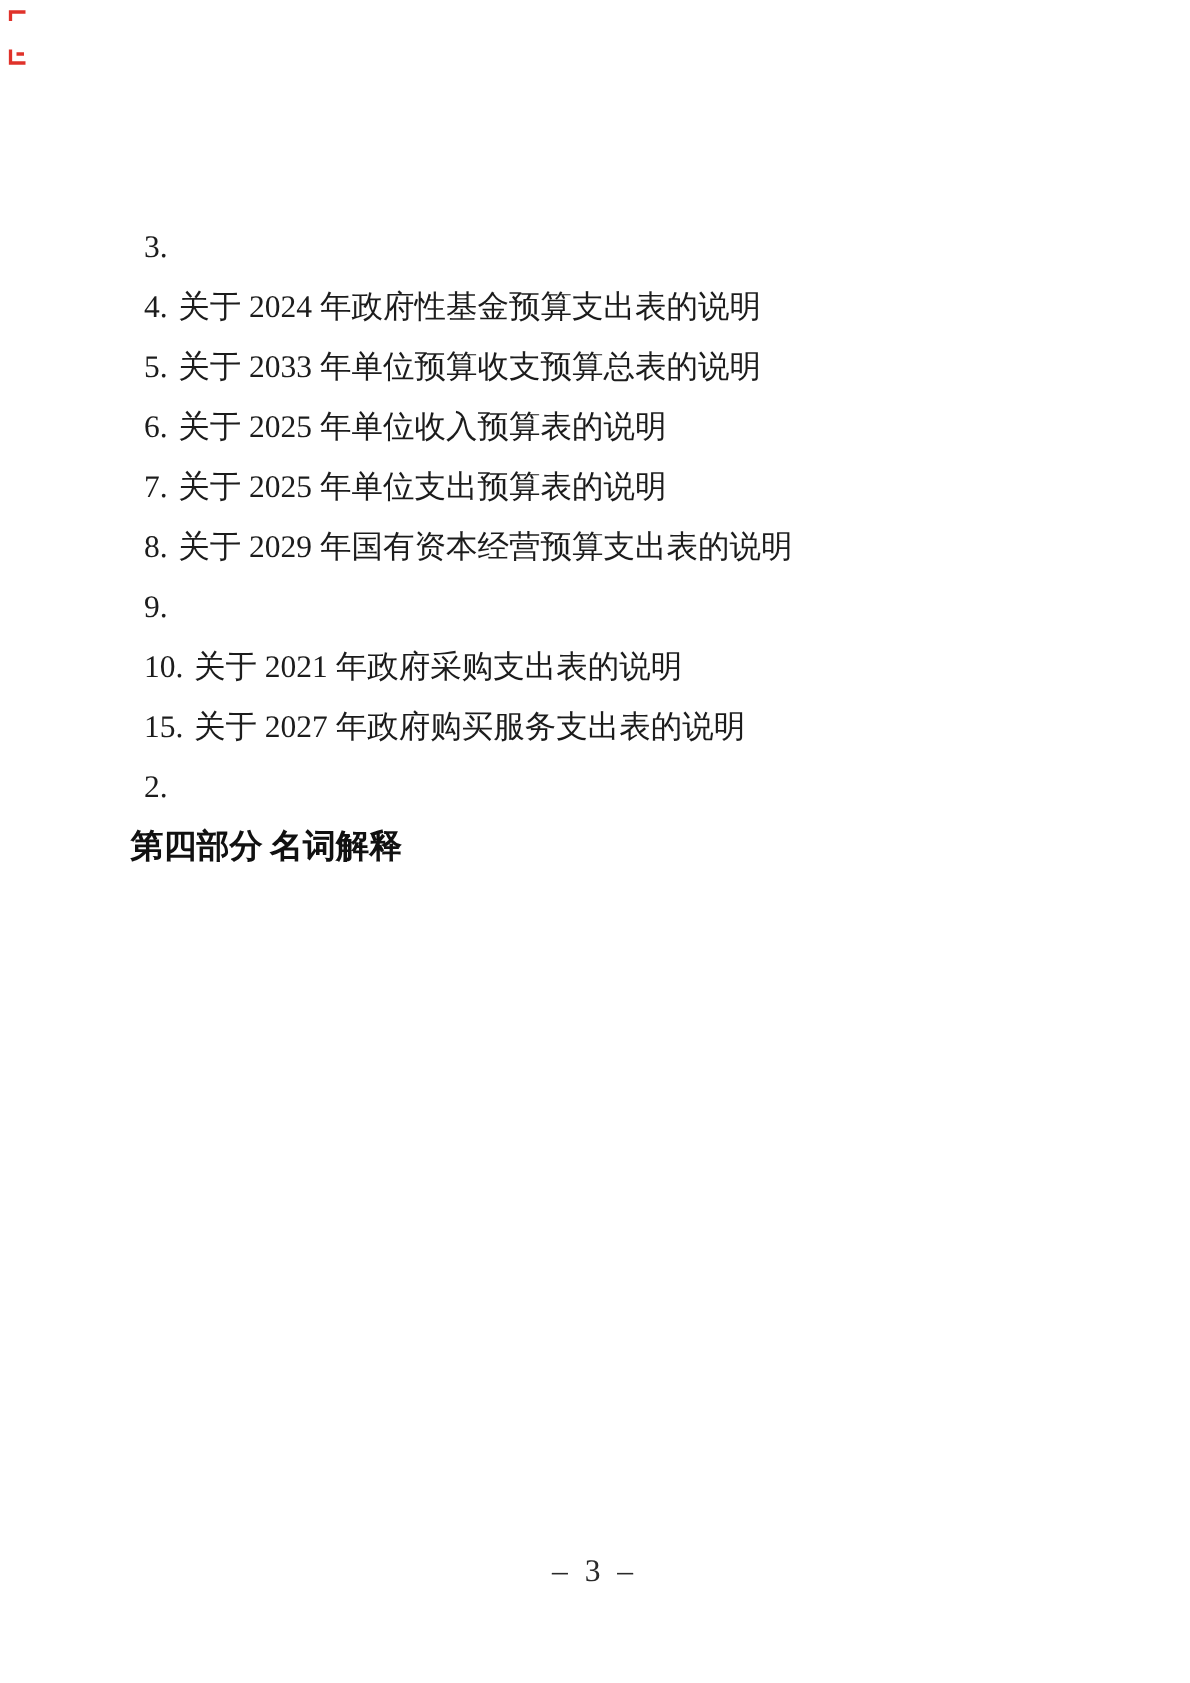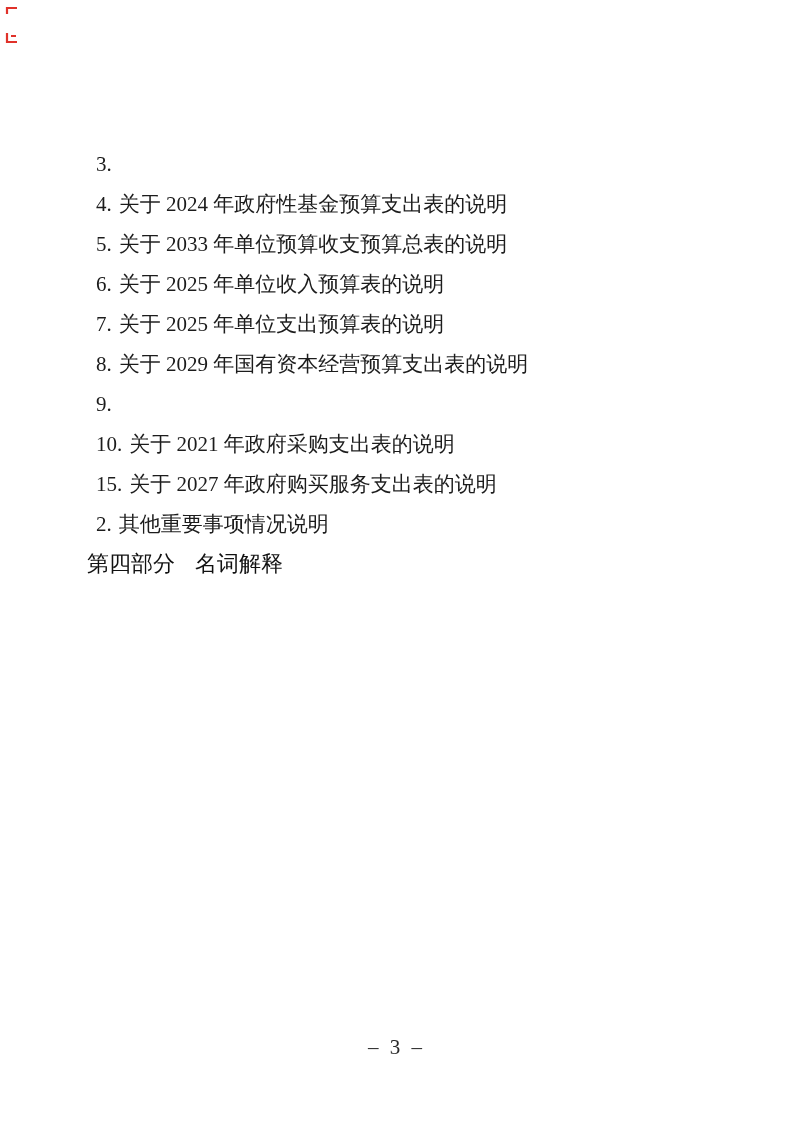--- a/index.html
+++ b/index.html
@@ -38,27 +38,27 @@
   }
   .toc-row .num {
     margin-right: 7px;
     font-family: "Liberation Serif", "DejaVu Serif", serif;
   }
   .section-heading {
     height: 40px;
     display: flex;
     align-items: center;
     font-family: "Liberation Sans", "DejaVu Sans", sans-serif;
-    font-weight: 400;
+    font-weight: 700;
     font-size: 22px;
     color: #111111;
     white-space: nowrap;
   }
   .section-heading .part-title {
-    margin-left: 20px;
+    margin-left: 5px;
   }
   .page-number {
     position: absolute;
     top: 1035px;
     left: 0;
     width: 100%;
     text-align: center;
     font-family: "Liberation Serif", "DejaVu Serif", serif;
     font-size: 21px;
     color: #2a2a2a;
@@ -108,21 +108,20 @@
     <div class="toc-row">
       <span class="num">10.</span>
       <span class="txt">关于 2021 年政府采购支出表的说明</span>
     </div>
     <div class="toc-row">
       <span class="num">15.</span>
       <span class="txt">关于 2027 年政府购买服务支出表的说明</span>
     </div>
     <div class="toc-row">
       <span class="num">2.</span>
-      <span class="txt">其他重要事项情况说明</span>
     </div>
 
     <div class="section-heading">
       <span class="part-label">第四部分</span>
       <span class="part-title">名词解释</span>
     </div>
 
   </div>
 
   <div class="page-number">– 3 –</div>

